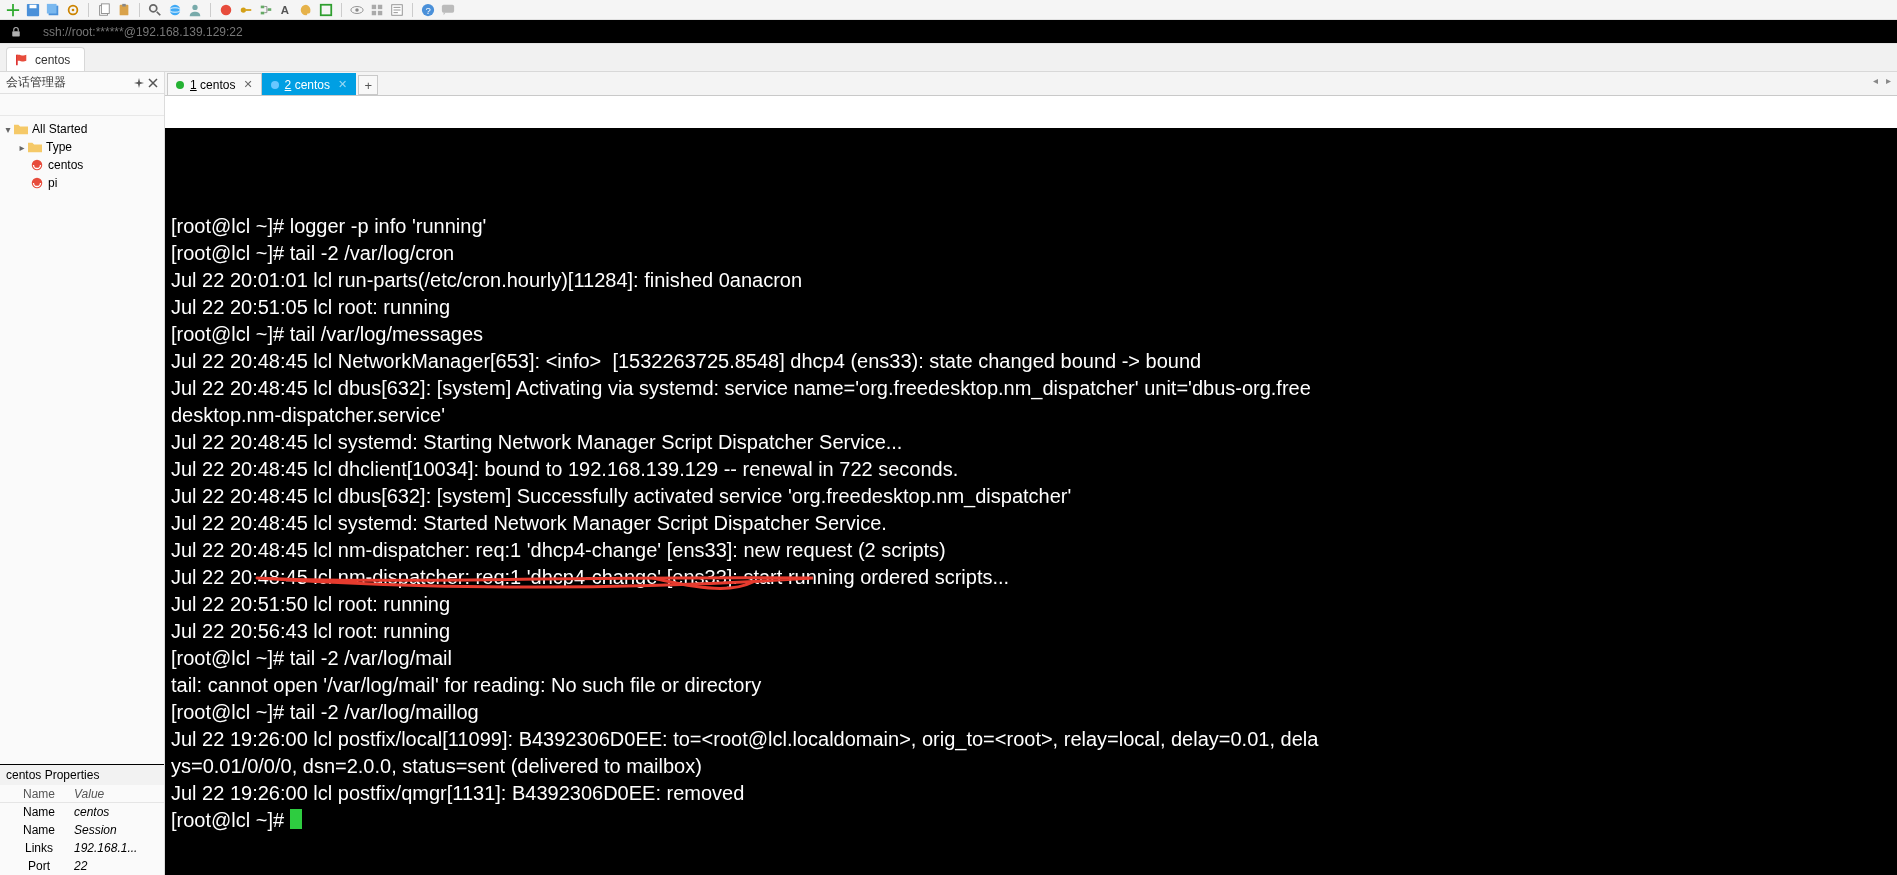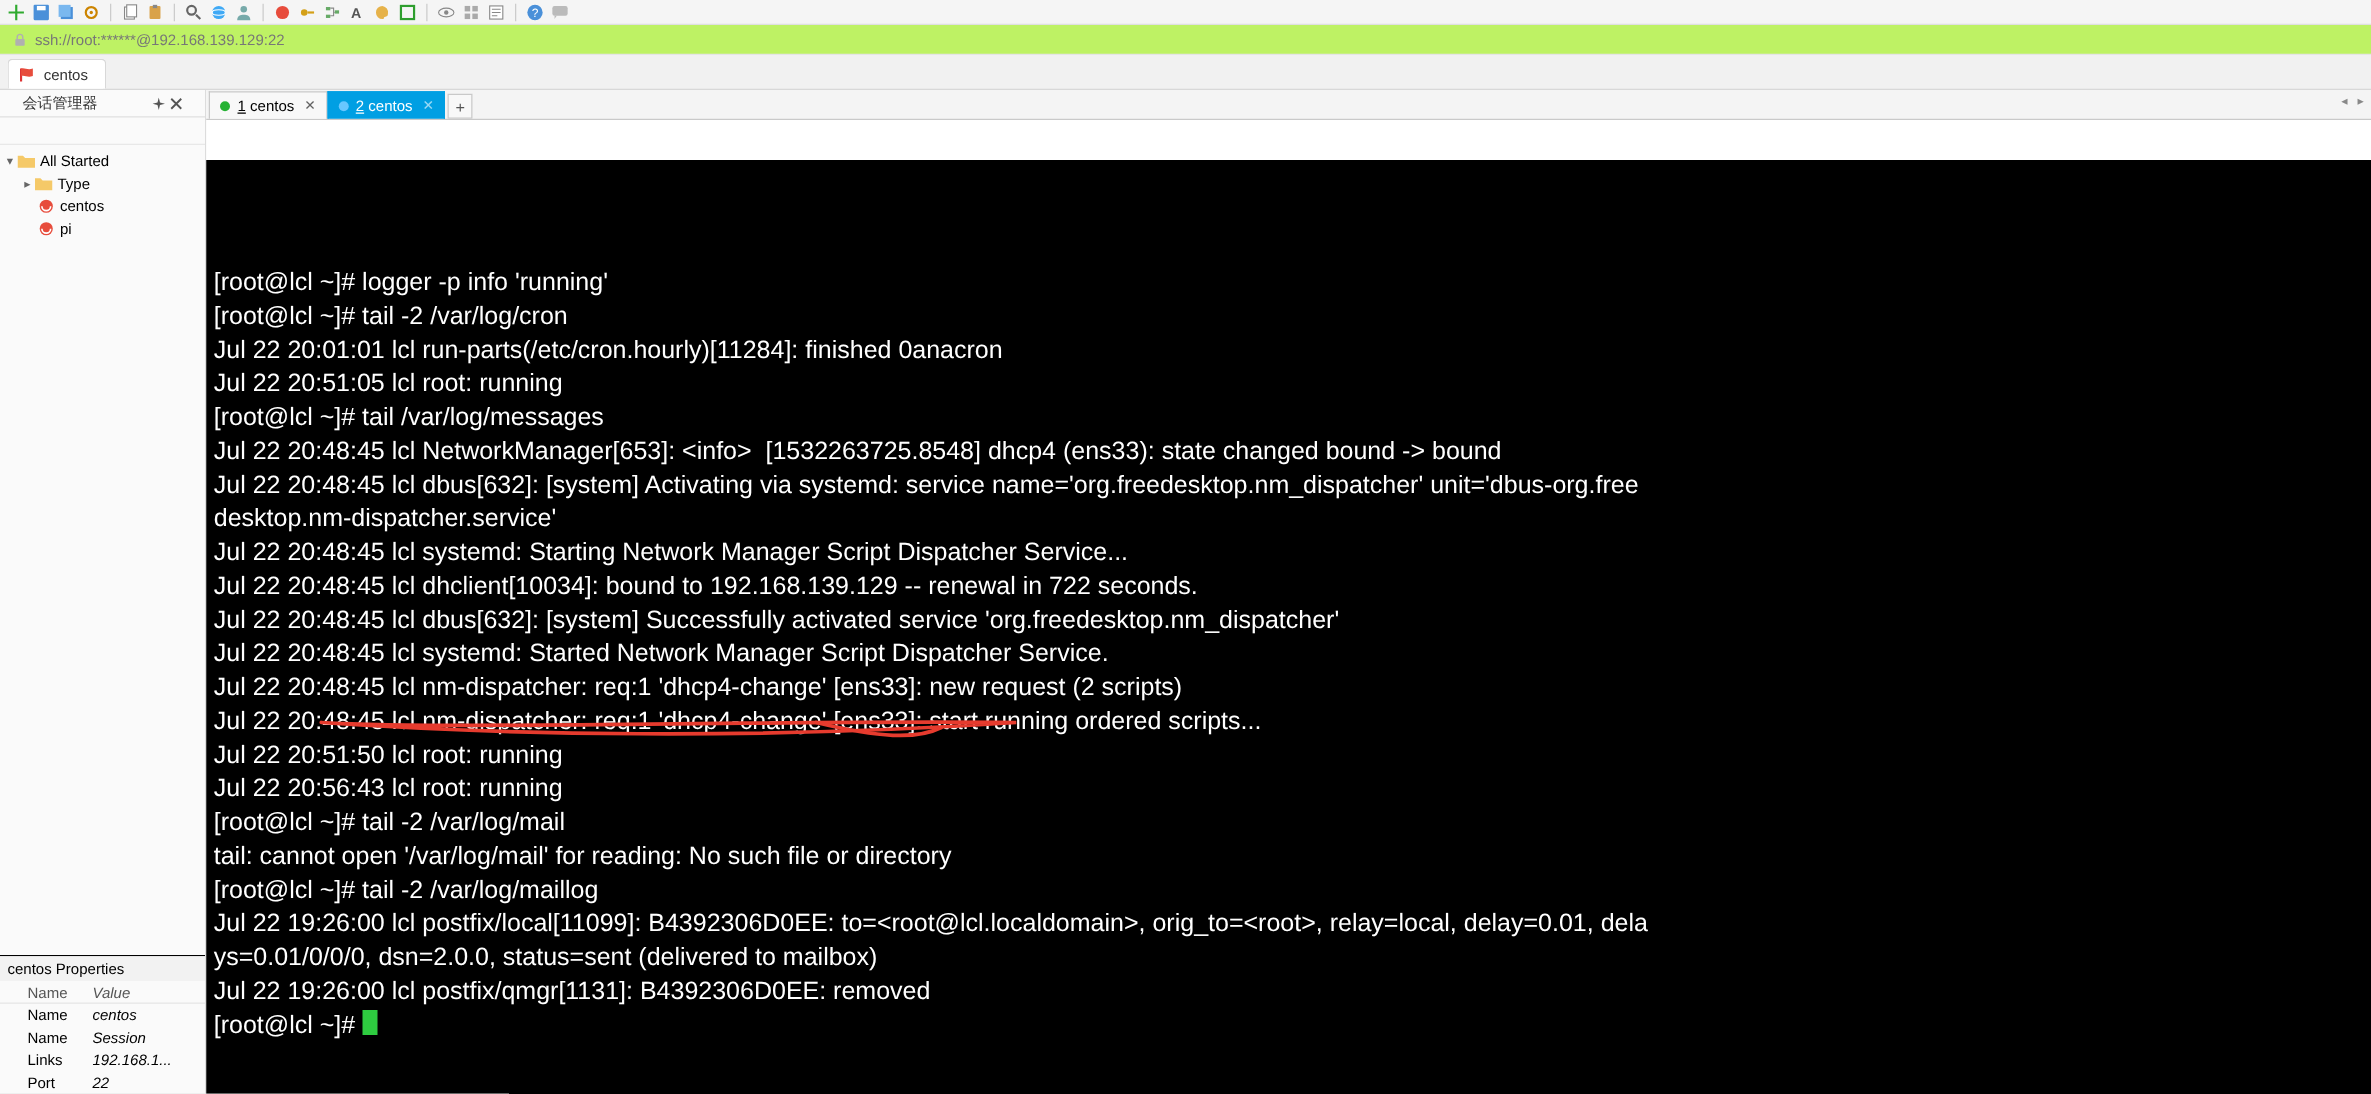--- a/index.html
+++ b/index.html
@@ -4,55 +4,55 @@
 <style>
 * { margin:0; padding:0; box-sizing:border-box; font-family:"Segoe UI","Microsoft YaHei",Arial,sans-serif; }
 html,body{ width:1897px; height:875px; background:#f1f1f1; overflow:hidden; }
 
 
 .toolbar{ height:20px; background:#f5f5f5; display:flex; align-items:center; padding:0 6px; gap:6px; border-bottom:1px solid #e0e0e0;}
 .tool-icn{ width:14px; height:14px; display:inline-block; }
 .tool-sep{ width:1px; height:14px; background:#ccc; margin:0 2px;}
 
 
-.addr-bar{ height:24px; background:#bef264; display:flex; align-items:center; padding:0 10px; font-size:12px; color:#777; border-bottom:1px solid #e5e5e5;}
+.addr-bar{ height:24px; background:#000000; display:flex; align-items:center; padding:0 10px; font-size:12px; color:#777; border-bottom:1px solid #e5e5e5;gap:15px;}
 .lock-icn{ width:12px; height:12px; margin-right:6px; fill:#b0b0b0;}
 
 
 .big-tab-row{ height:28px; background:#f1f1f1; display:flex; align-items:flex-end; padding-left:6px; border-bottom:1px solid #d8d8d8;}
 .big-tab{ display:flex; align-items:center; height:24px; padding:0 14px 0 8px; margin-top:4px; font-size:12px; color:#333; border:1px solid transparent; border-bottom:none; position:relative;}
 .big-tab.active{ background:#fff; border-color:#d8d8d8; border-radius:4px 4px 0 0;}
 .flag-icn{ width:14px; height:12px; margin-right:6px;}
 
 
 .main{ display:flex; height:calc(100% - 72px);}
 .side{ width:165px; background:#fafafa; border-right:1px solid #dcdcdc; display:flex; flex-direction:column;}
 
 
-.sm-head{ height:22px; display:flex; align-items:center; padding:0 18px; font-size:12px; color:#333; border-bottom:1px solid #e0e0e0; justify-content:space-between;gap:38px;}
+.sm-head{ height:22px; display:flex; align-items:center; padding:0 6px; font-size:12px; color:#333; border-bottom:1px solid #e0e0e0; justify-content:space-between;gap:38px;}
 .sm-tools{ display:flex; gap:4px; align-items:center;}
 .pin-icn,.close-icn{ width:10px; height:10px; color:#555;}
 
 .filter-row{ height:22px; display:flex; align-items:center; border-bottom:1px solid #e8e8e8;}
 .filter-in{ flex:1; border:none; background:transparent; font-size:12px; padding:0 6px; outline:none; height:100%; }
 .mag-icn{ width:14px; height:14px; margin-right:6px; stroke:#888; fill:none;}
 
 
 .tree{ flex:1; padding:4px 2px; font-size:12px; overflow:hidden;}
 .tree-row{ display:flex; align-items:center; height:18px; white-space:nowrap;}
 .tw{ width:12px; text-align:center; color:#666; font-size:10px; user-select:none;}
 .fld-icn{ width:14px; height:12px; margin-right:4px;}
 .sess-icn{ width:14px; height:14px; margin-right:4px;}
 
 
 .prop{ border-top:1px solid #000000; font-size:12px;}
 .prop-title{ padding:3px 6px; background:#f2f2f2;}
 .prop-hdr,.prop-row{ display:flex; height:18px; align-items:center;}
 .prop-hdr{ background:#fafafa; border-bottom:1px solid #e5e5e5; color:#555;}
-.pc1{ width:70px; padding-left:22px;}
+.pc1{ width:70px; padding-left:8px;text-align:center;}
 .pc2{ flex:1; padding-left:4px; overflow:hidden; text-overflow:ellipsis; white-space:nowrap;font-style:italic;}
 
 
 .right{ flex:1; display:flex; flex-direction:column; background:#fff;}
 
 .inner-tabs{ height:24px; display:flex; align-items:flex-end; background:#f4f4f4; border-bottom:1px solid #c9c9c9; padding-left:2px; position:relative;}
 .itab{ display:flex; align-items:center; height:22px; padding:0 8px; font-size:12px; border:1px solid #c9c9c9; border-bottom:none; margin-right:0; background:#f8f8f8; position:relative;}
 .itab.active{ background:#009fe3; color:#fff; border-color:#009fe3; }
 .itab.active .dot{ background:#69c7ff;}
 .dot{ width:8px; height:8px; border-radius:50%; background:#25b233; margin-right:6px;}

